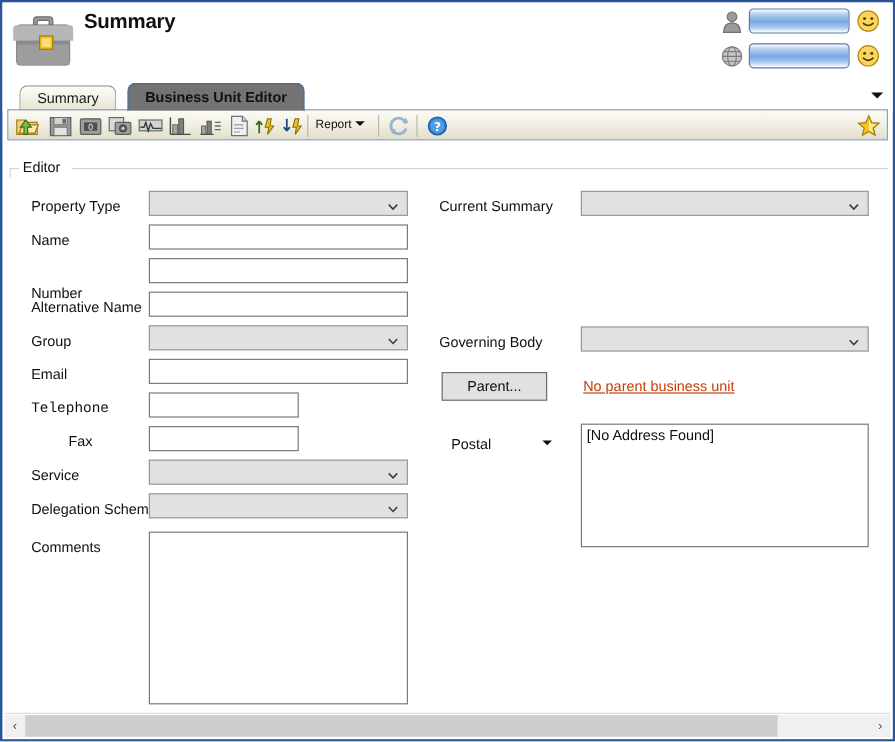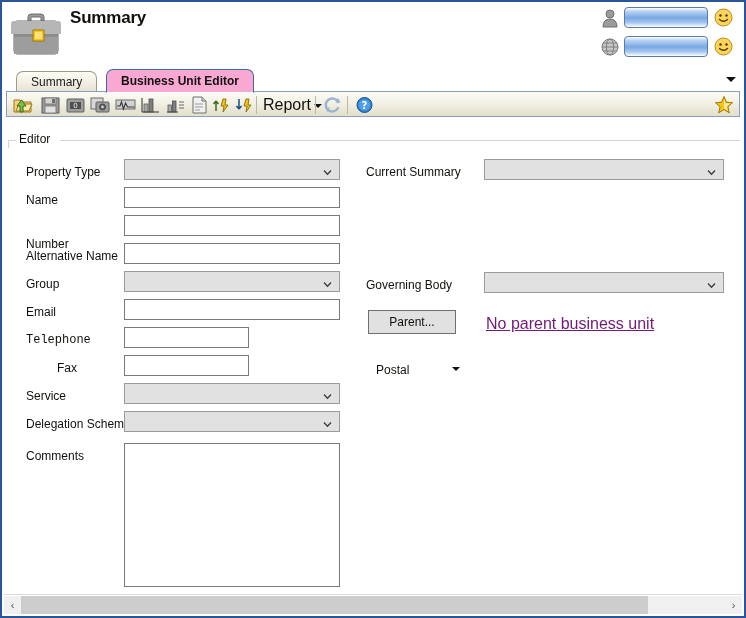--- a/index.html
+++ b/index.html
@@ -62,21 +62,21 @@
     white-space: nowrap;
   }
   .tab.inactive {
     left: 14px;
     background: linear-gradient(to bottom, #fdfdf8 0%, #f2f0e4 48%, #e4e1cf 100%);
     color: #1a1a1a;
   }
   .tab.active {
     left: 104px;
     top: 1px; height: 24px; line-height: 23px;
-    background: #f9a8d4;
+    background: #737373;
     border: 1px solid #3a6ea5;
     border-bottom: 1px solid #ffffff;
     font-weight: bold;
     z-index: 5;
   }
   .tab-menu-arrow {
     position: absolute; right: 8px; top: 9px;
     width: 0; height: 0;
     border-left: 5px solid transparent;
     border-right: 5px solid transparent;
@@ -94,21 +94,21 @@
     position: absolute; top: 3px;
     width: 21px; height: 20px;
   }
   .tb-sep {
     position: absolute; top: 4px; width: 1px; height: 18px;
     background: #b9b9a4;
   }
   .tb-report {
     position: absolute; top: 4px;
     height: 18px; line-height: 18px;
-    font-size: 16px; color: #12100c;
+    font-size: 10px; color: #12100c;
     white-space: nowrap;
   }
   .tb-star { position: absolute; right: 5px; top: 3px; width: 20px; height: 20px; }
 
   
   .groupbox {
     position: absolute; left: 6px; top: 131px;
     width: 732px; height: 468px;
   }
   .gb-label {
@@ -172,22 +172,22 @@
     border: 1px solid #707070;
     background: #e1e1e1;
     font-family: "Liberation Sans", sans-serif;
     font-size: 12px;
     color: #12100c;
     text-align: center;
     line-height: 22px;
   }
   .link {
     position: absolute;
-    font-size: 16px;
-    color: #701a75;
+    font-size: 12px;
+    color: #c2410c;
     text-decoration: underline;
     white-space: nowrap;
     cursor: pointer;
   }
   .small-arrow {
     position: absolute;
     width: 0; height: 0;
     border-left: 4px solid transparent;
     border-right: 4px solid transparent;
     border-top: 4px solid #101010;
@@ -489,20 +489,21 @@
               <path d="M1 2.5 L4.5 6.2 L8 2.5" stroke="#3a3a3a" stroke-width="1.3" fill="none"></path>
             </svg>
         </span>
       </div>
 
       <div class="btn" style="left:360px; top:177px; width:88px;">Parent...</div>
       <div class="link" style="left:478px; top:182px;">No parent business unit</div>
 
       <div class="lbl" style="left:368px; top:230px;">Postal</div>
       <span class="small-arrow" style="left:444px; top:234px;"></span>
+      <textarea class="area" style="left: 476px; top: 220px; width: 240px; height: 103px;">[No Address Found]</textarea>
 
     </div>
   </div>
 
   <div class="hr-sep"></div>
   <div class="hscroll">
     <div class="hs-btn">‹</div>
     <div class="hs-track">
       <div class="hs-thumb"></div>
     </div>

